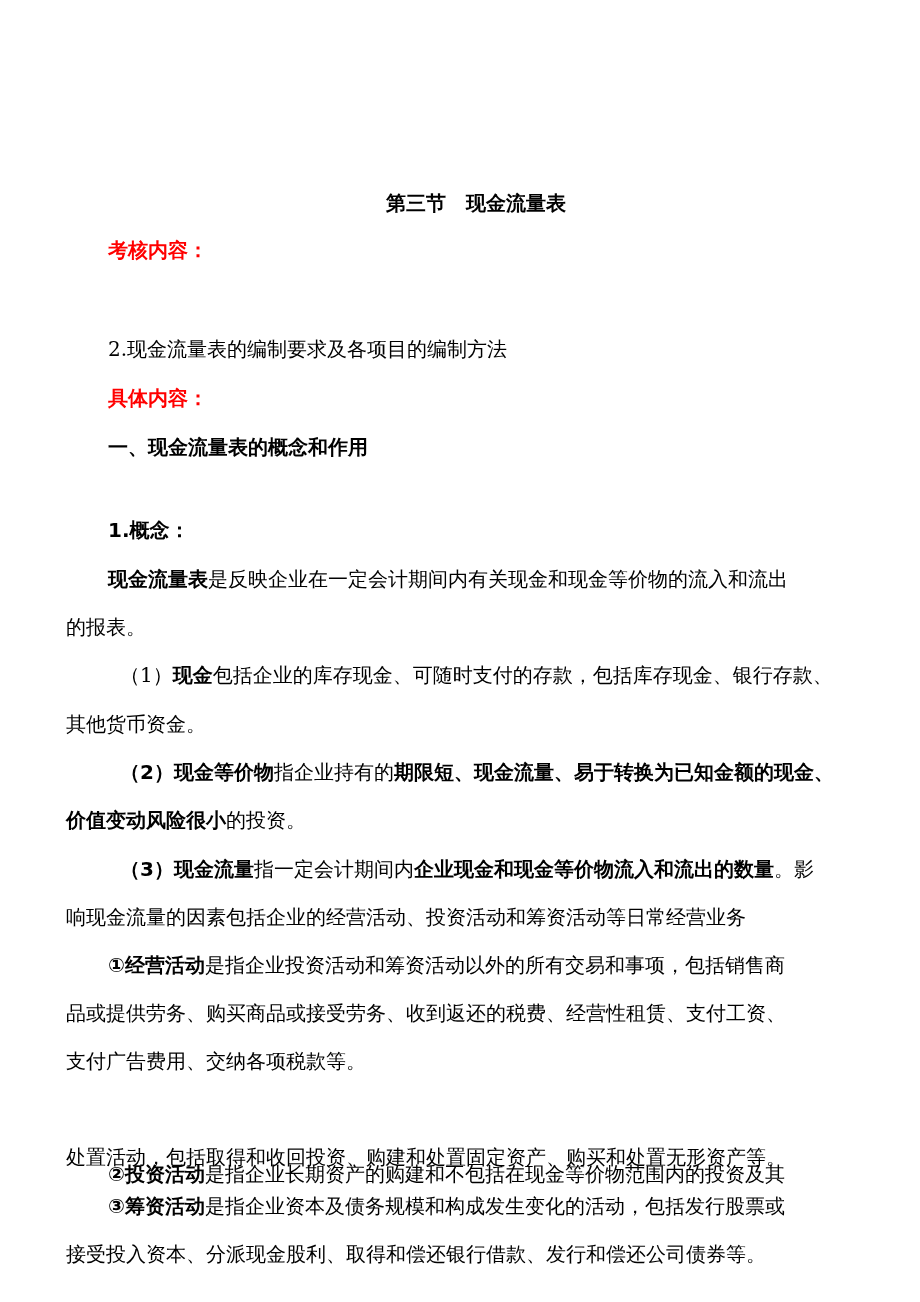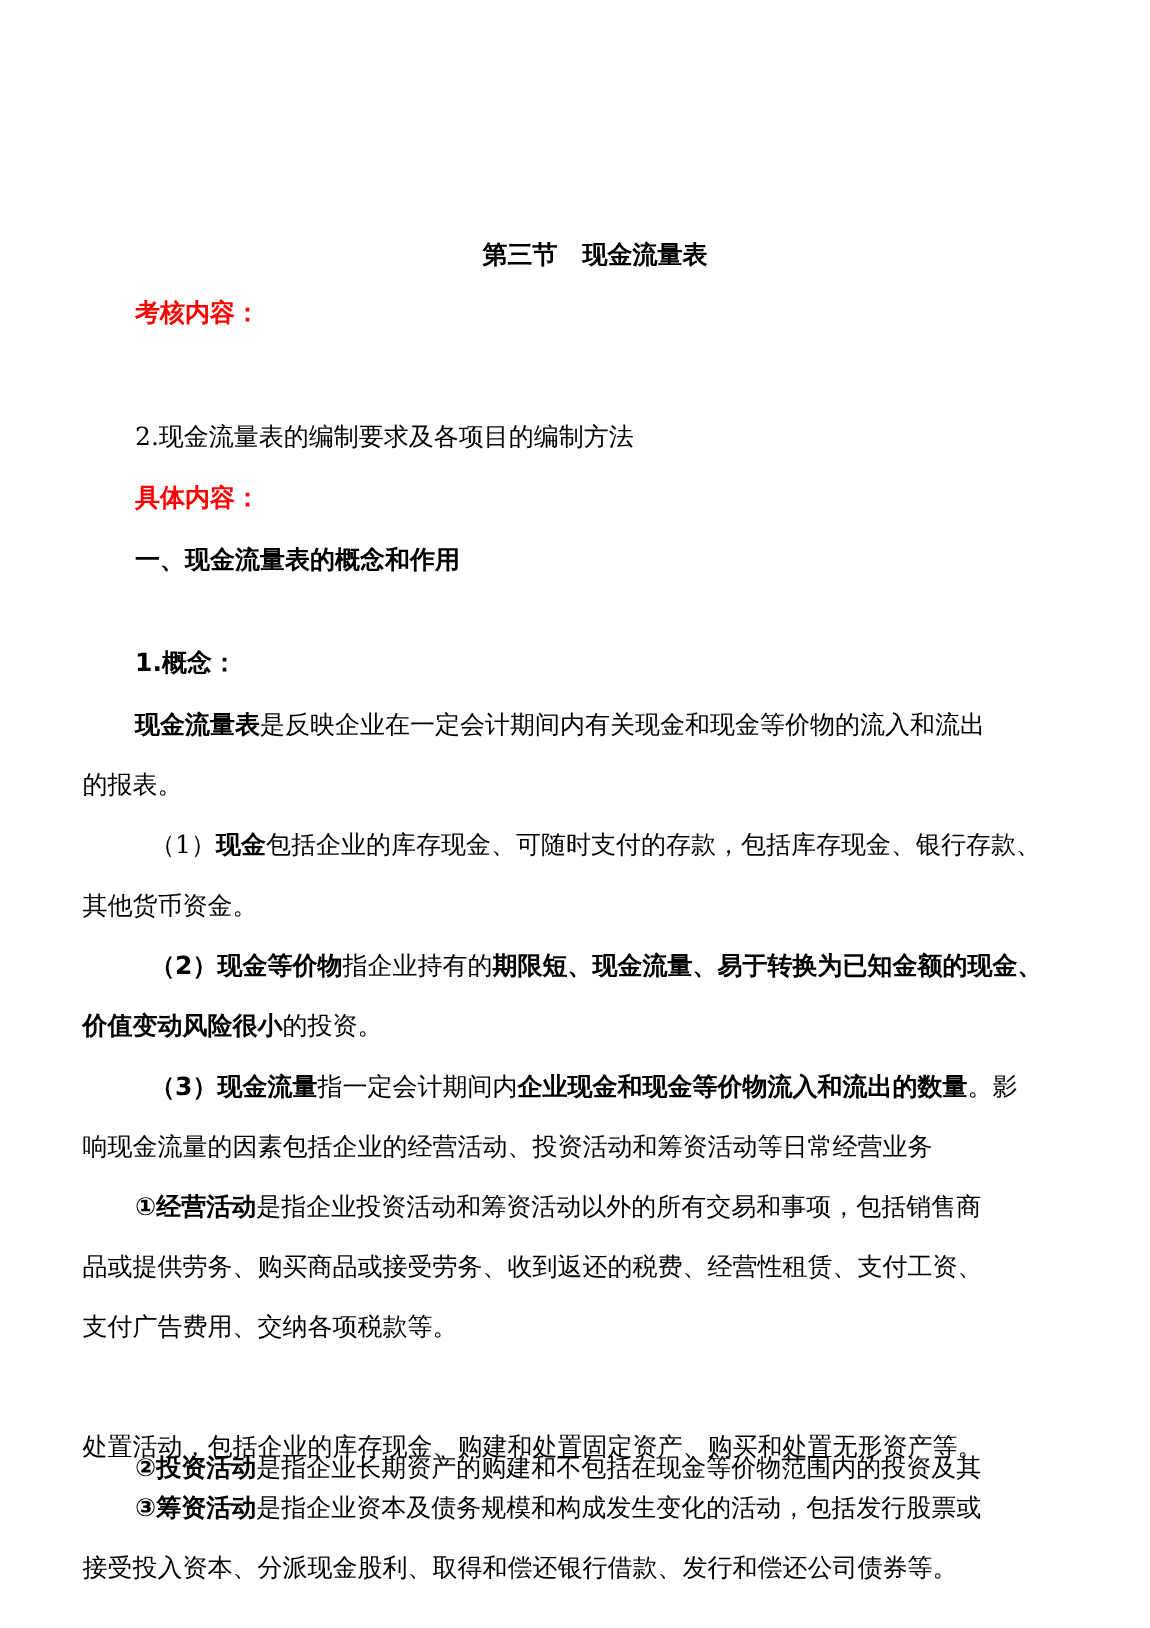--- a/index.html
+++ b/index.html
@@ -51,19 +51,19 @@
 
   <div class="line ind1" style="top:953px">
     <span class="b">①经营活动</span><span>是指企业投资活动和筹资活动以外的所有交易和事项，包括销售商</span>
   </div>
   <div class="line ind0" style="top:1001px">品或提供劳务、购买商品或接受劳务、收到返还的税费、经营性租赁、支付工资、</div>
   <div class="line ind0" style="top:1049px">支付广告费用、交纳各项税款等。</div>
 
   <div class="line ind1" style="top:1162px">
     <span class="b">②投资活动</span><span>是指企业长期资产的购建和不包括在现金等价物范围内的投资及其</span>
   </div>
-  <div class="line ind0" style="top:1145px">处置活动，包括企业的库存现金、购建和处置固定资产、购买和处置无形资产等。</div>
+  <div class="line ind0" style="top:1145px">处置活动，包括取得和收回投资、购建和处置固定资产、购买和处置无形资产等。</div>
 
   <div class="line ind1" style="top:1194px">
     <span class="b">③筹资活动</span><span>是指企业资本及债务规模和构成发生变化的活动，包括发行股票或</span>
   </div>
   <div class="line ind0" style="top:1242px">接受投入资本、分派现金股利、取得和偿还银行借款、发行和偿还公司债券等。</div>
 </div>
 
 </body></html>

